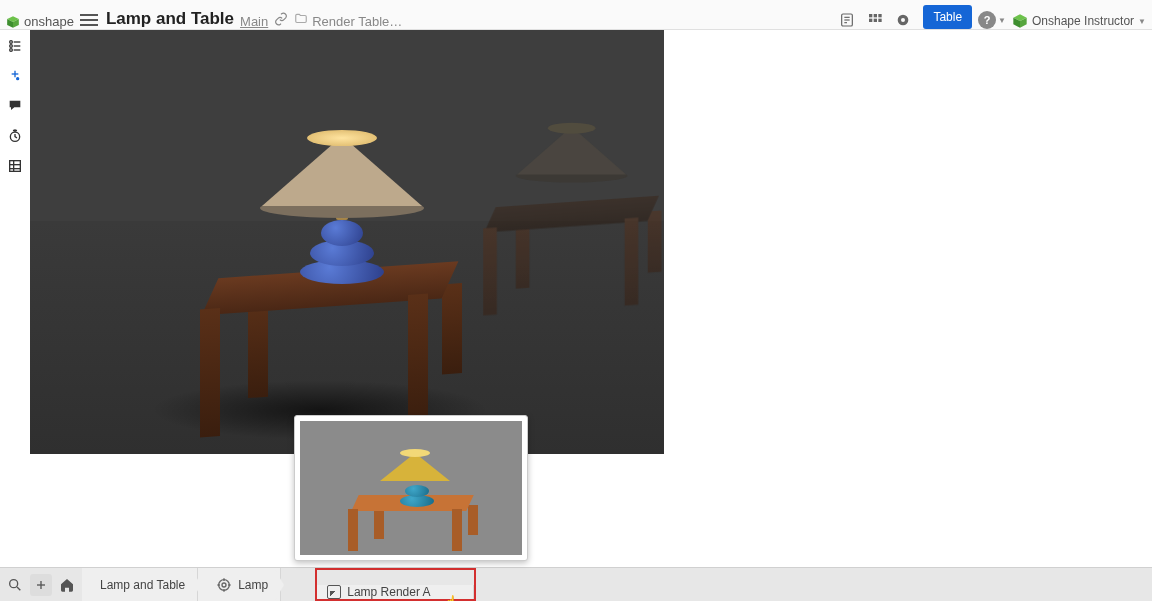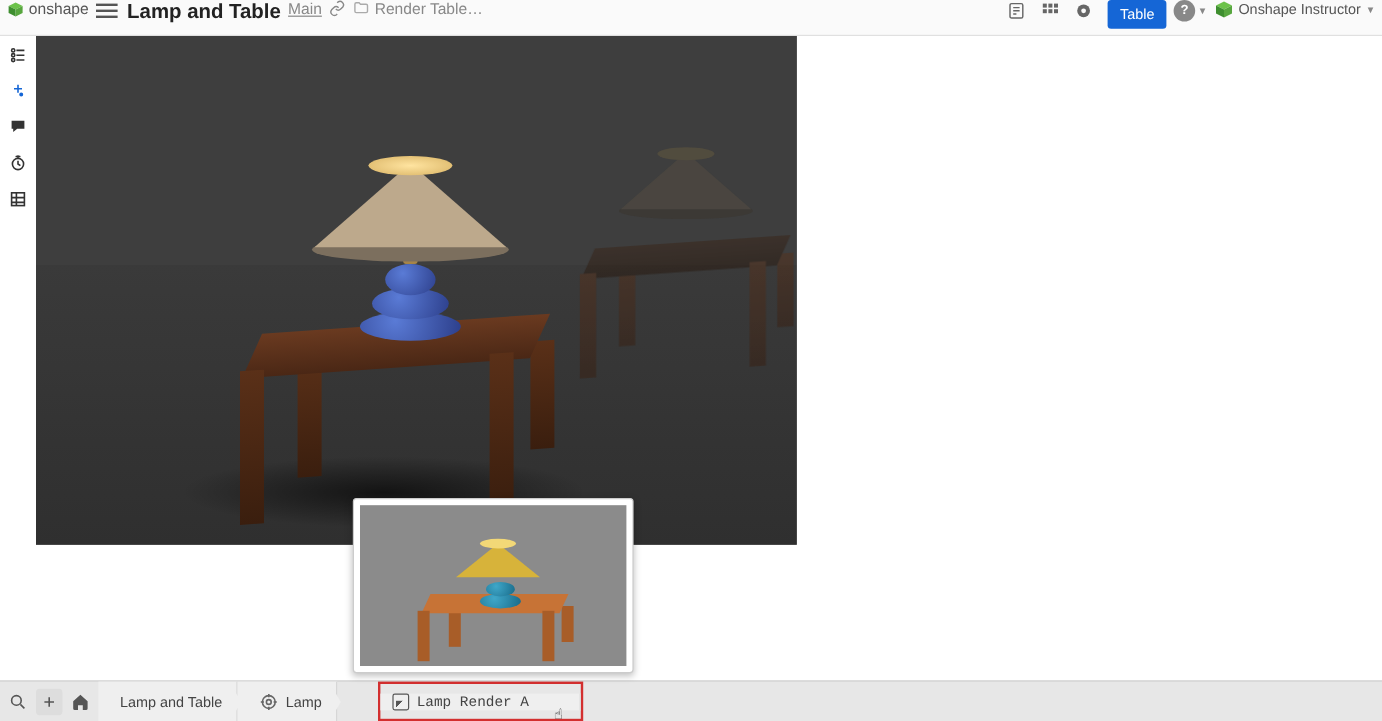--- a/index.html
+++ b/index.html
@@ -1,20 +1,20 @@
 <!DOCTYPE html>
 <html><head>
   <meta charset="utf-8">
   <style>
     * { box-sizing: border-box; margin: 0; padding: 0; }
     body { font-family: Arial, Helvetica, sans-serif; font-size: 13px; color: #333; background: #fff; width: 1152px; height: 601px; overflow: hidden; position: relative; }
 
     
     .header {
-      height: 30px; display: flex; align-items: flex-start;
+      height: 30px; display: flex; align-items: flex-end;
       border-bottom: 1px solid #e0e0e0; background: #fafafa;
       padding: 0 6px;
     }
     .logo { display: flex; align-items: center; gap: 4px; margin-right: 6px; }
     .logo-cube { width: 14px; height: 14px; display: inline-block; }
     .logo-text { font-size: 13px; color: #555; }
     .menu-icon { width: 18px; height: 18px; display: flex; flex-direction: column; justify-content: center; gap: 3px; margin-right: 8px; cursor: pointer; }
     .menu-icon span { display: block; height: 2px; background: #555; }
     .doc-title { font-size: 17px; font-weight: 700; color: #222; margin-right: 6px; }
     .doc-branch { font-size: 13px; color: #888; margin-right: 6px; text-decoration: underline; }
@@ -113,22 +113,22 @@
       display: flex; align-items: center; gap: 6px; padding: 0 12px;
       background: #efefef; border-right: 1px solid #d6d6d6; cursor: pointer;
       position: relative; height: 100%;
     }
     .tab .chev { position:absolute; right:-6px; top:0; bottom:0; width:12px; }
     .tab .chev::after { content:""; position:absolute; left:0; top:0; width:0; height:0; border-top:17px solid transparent; border-bottom:17px solid transparent; border-left:10px solid #efefef; }
     .tab.t1 { padding-left: 18px; }
     .tab-ico { width:16px; height:16px; color:#666; }
     .tab-label { font-size: 12px; color: #444; white-space: nowrap; }
     .render-tabs-box {
-      display: flex; align-items: center; margin-left: 34px;
-      border: 2px solid #d32f2f; height: 100%; font-family: Liberation Mono, monospace;
+      display: flex; align-items: flex-end; margin-left: 34px;
+      border: 2px solid #d32f2f; height: 100%;
     }
     .rtab { display:flex; align-items:center; gap:6px; padding: 0 14px 0 10px; background:#efefef; border-right:1px solid #d6d6d6; cursor:pointer; }
     .rtab .ri { width:14px; height:14px; border:1.5px solid #555; border-radius:2px; display:flex; align-items:flex-end; }
     .rtab .ri::before { content:""; display:block; width:6px; height:6px; margin:0 0 1px 2px; background: linear-gradient(135deg,#555 49%, transparent 50%);}
     .hand-cursor { position:absolute; font-size: 12px; color:#222; pointer-events:none; }
 
   </style>
 </head>
 <body>
 

